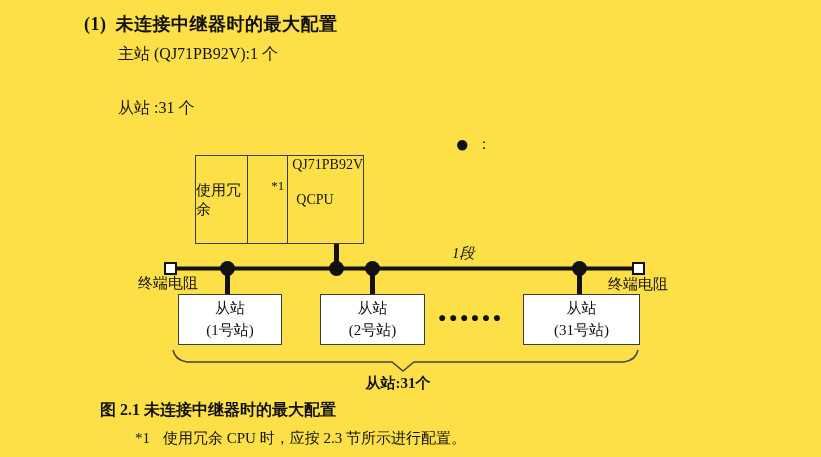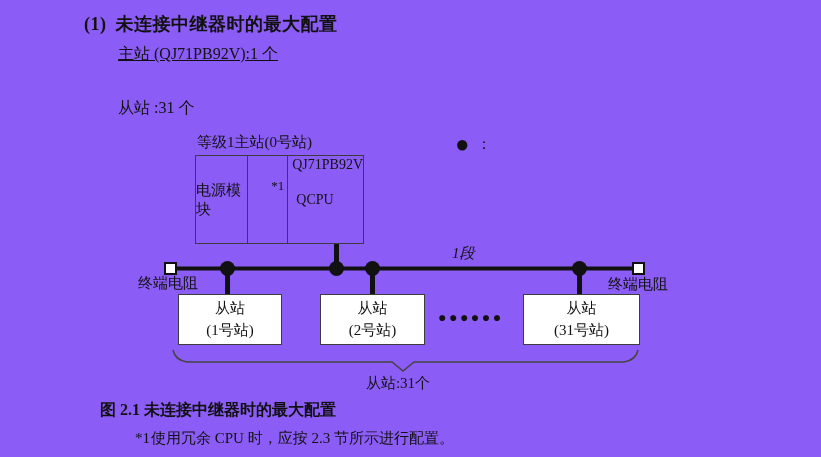--- a/index.html
+++ b/index.html
@@ -1,29 +1,29 @@
 <!DOCTYPE html>
 <html><head>
 <meta charset="utf-8">
 <style>
   html,body{margin:0;padding:0;background:#ffffff;}
   .page{
     position:relative;
     width:821px;height:457px;
-    background:#8b5cf6;
+    background:#fde047;
     font-family:"Liberation Serif","DejaVu Serif",serif;
     color:#111111;
     overflow:hidden;
   }
   .abs{position:absolute;}
   
   .heading{left:84px;top:12px;font-size:18px;font-weight:bold;letter-spacing:0.5px;white-space:nowrap;}
   .heading .num{margin-right:9px;}
   .intro{left:118px;font-size:16px;white-space:nowrap;}
-  .intro1{top:44px;text-decoration:underline;}
+  .intro1{top:44px;}
   .intro2{top:71px;margin-top:27px;}
   
   .legend{left:455px;top:134px;font-size:15px;white-space:nowrap;display:flex;align-items:center;}
   .legend-dot{font-size:24px;line-height:20px;margin-right:7px;}
   .legend-colon{margin-right:8px;}
   
   .master-label{left:197px;top:133px;font-size:15px;white-space:nowrap;}
   .master-box{
     left:195px;top:155px;width:169px;height:89px;
     border:1px solid #3c3c3c;box-sizing:border-box;
@@ -48,25 +48,25 @@
   
   .slave-box{
     top:294px;height:51px;border:1px solid #3c3c3c;box-sizing:border-box;
     display:flex;flex-direction:column;align-items:center;justify-content:center;
     font-size:15px;line-height:1.45;background:#ffffff;
   }
   .slave1{left:178px;width:104px;}
   .slave2{left:320px;width:105px;}
   .slave31{left:523px;width:117px;}
   .ellipsis{left:438px;top:310px;font-size:14px;letter-spacing:2.5px;white-space:nowrap;}
-  .brace-label{left:338px;top:374px;width:120px;text-align:center;font-size:15px;white-space:nowrap;}
+  .brace-label{left:338px;top:374px;width:120px;text-align:center;font-size:15px;white-space:nowrap;font-weight:bold;}
   
   .caption{left:100px;top:400px;width:590px;text-align:left;font-size:16px;font-weight:bold;white-space:nowrap;}
   .footnote{left:135px;top:429px;font-size:15px;white-space:nowrap;}
-  .footnote .fn-text{margin-left:1px;}
+  .footnote .fn-text{margin-left:13px;}
 </style>
 </head>
 <body>
 
 <div class="page">
 
   <div class="abs heading">
     <span class="num">(1)</span><span>未连接中继器时的最大配置</span>
   </div>
   <div class="abs intro intro1">主站 (QJ71PB92V):1 个</div>
@@ -88,23 +88,22 @@
     <line x1="579.5" y1="269" x2="579.5" y2="295" stroke="#111" stroke-width="5"></line>
 
     <circle cx="227.5" cy="268.5" r="7.5" fill="#111"></circle>
     <circle cx="336.5" cy="268.5" r="7.5" fill="#111"></circle>
     <circle cx="372.5" cy="268.5" r="7.5" fill="#111"></circle>
     <circle cx="579.5" cy="268.5" r="7.5" fill="#111"></circle>
 
     <path d="M173,350 Q175,360 187,362 L392,362 L403,371 L414,362 L624,362 Q636,360 638,350" fill="none" stroke="#444" stroke-width="1.5"></path>
   </svg>
 
-  <div class="abs master-label">等级1主站(0号站)</div>
   <div class="abs master-box">
-    <div class="cell cell-power">电源模块</div>
+    <div class="cell cell-power">使用冗余</div>
     <div class="cell cell-cpu">
       <span class="cpu-note">*1</span>
       <span class="cpu-label">QCPU</span>
     </div>
     <div class="cell cell-module">
       <span>QJ71</span>
       <span>PB92V</span>
     </div>
   </div>
 

